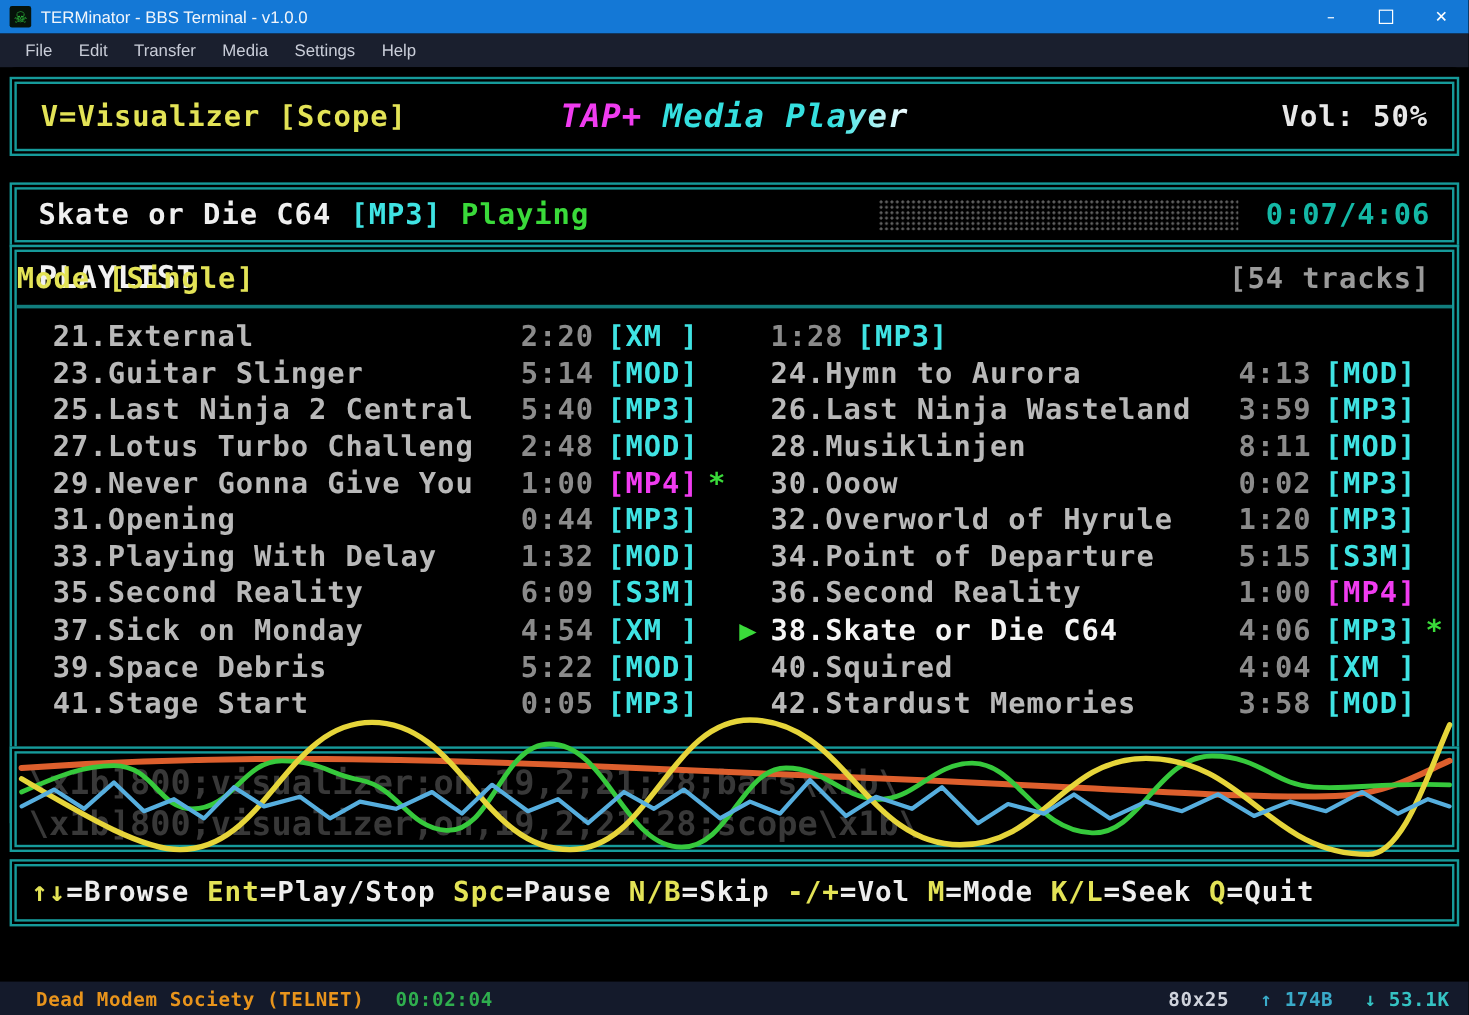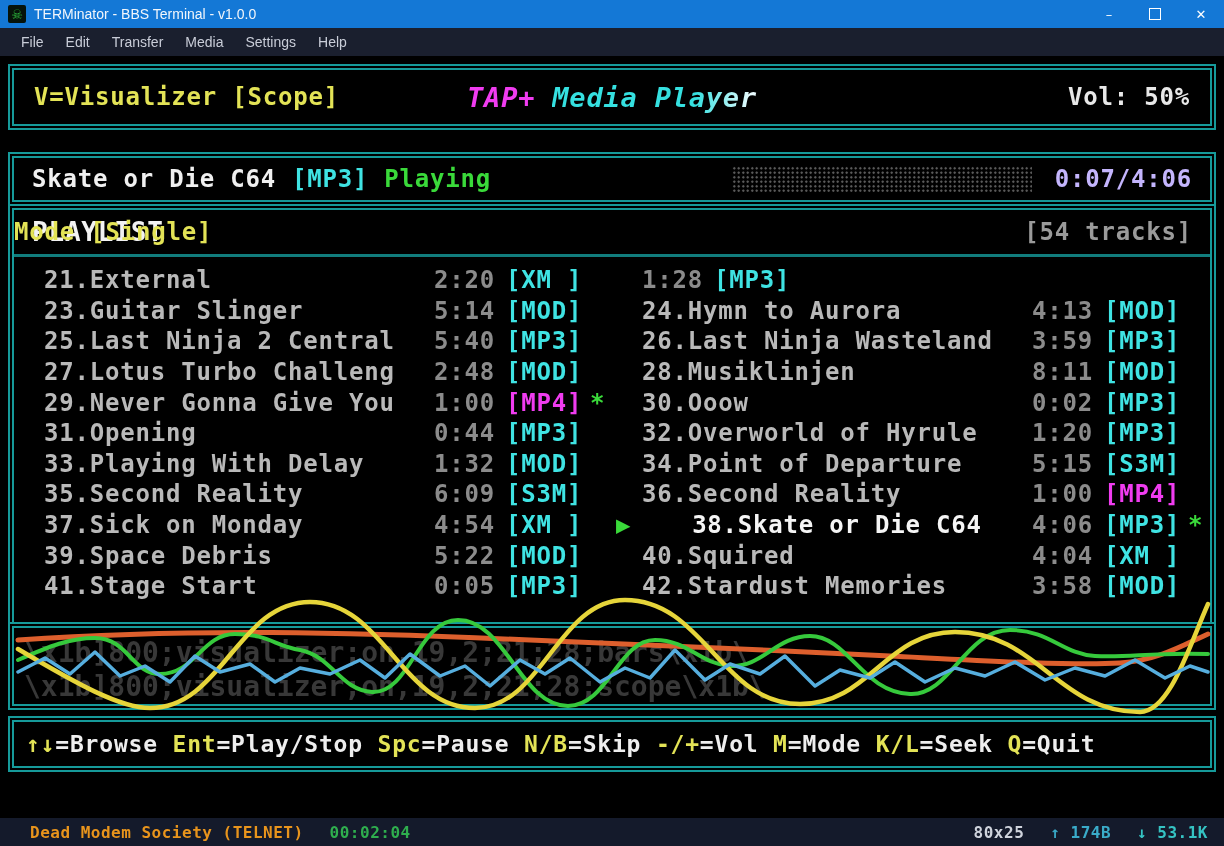--- a/index.html
+++ b/index.html
@@ -30,33 +30,33 @@
   .brand-rest{background:linear-gradient(90deg,#35e0e0 70%,#eafcff 97%);
               -webkit-background-clip:text;background-clip:text;color:transparent;}
   .vol{margin-left:auto;color:#e8e8e8;font-size:24px;white-space:pre;}
   .box-np{top:96px;height:54px;display:flex;align-items:center;padding:0 18px;}
   .np-title{color:#f0f0f0;font-size:24px;white-space:pre;}
   .np-fmt{color:#3fe3e3;font-size:24px;margin-left:16px;white-space:pre;}
   .np-status{color:#3ada3a;font-size:24px;margin-left:16px;white-space:pre;}
   .np-progress{margin-left:auto;width:300px;height:26px;
        background-image:radial-gradient(circle,#606060 1.1px,transparent 1.3px);
        background-size:4.5px 4.5px;}
-  .np-time{width:160px;text-align:right;color:#c4b5fd;font-size:24px;white-space:pre;}
+  .np-time{width:160px;text-align:right;color:#14b8a6;font-size:24px;white-space:pre;}
   .box-playlist{top:148px;height:482px;}
   .pl-header{height:44px;display:flex;align-items:center;padding:0 18px;position:relative;}
   .pl-title{color:#f2f2f2;font-size:26px;}
   .pl-mode{position:absolute;left:0;right:0;text-align:left;color:#e3e356;font-size:24px;pointer-events:none;}
   .pl-count{margin-left:auto;color:#9a9a9a;font-size:24px;}
   .pl-divider{border-top:3px solid #117d7d;}
   .pl-body{display:flex;padding-top:8px;}
   .pl-col{width:598px;}
   .trow{display:flex;align-items:center;height:30.6px;font-size:24px;white-space:pre;}
   .tarrow{width:26px;padding-left:4px;color:#3ada3a;}
   .tlabel{width:390px;overflow:hidden;color:#b9b9b9;}
-  .trow.current .tlabel{color:#f5f5f5;text-align:center;}
+  .trow.current .tlabel{color:#f5f5f5;}
   .ttime{width:72px;color:#8b8b8b;}
   .tfmt{width:84px;color:#3fe3e3;}
   .tfmt.magenta{color:#f03cf0;}
   .tstar{width:20px;color:#3ada3a;}
   .box-viz{top:566px;height:88px;overflow:hidden;}
   .viz-bgtext{position:absolute;left:10px;color:#383838;font-size:28px;white-space:pre;letter-spacing:0;}
   .viz-svg{position:absolute;left:10px;top:538px;width:1204px;height:122px;pointer-events:none;z-index:5;}
   .box-keys{top:660px;height:56px;display:flex;align-items:center;padding:12px 12px;}
   .keys-line{font-size:23px;white-space:pre;}
   .kkey{color:#e3e356;}

